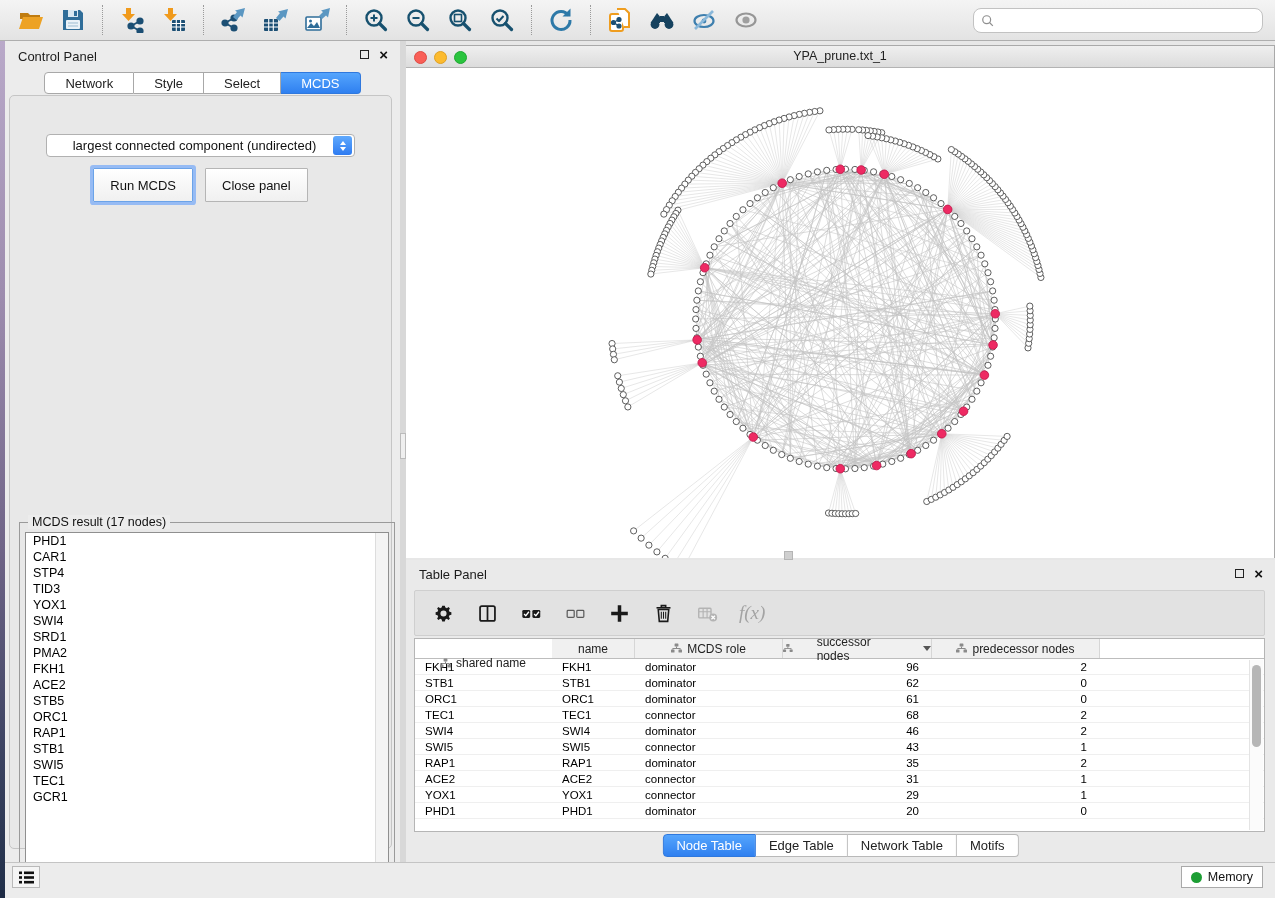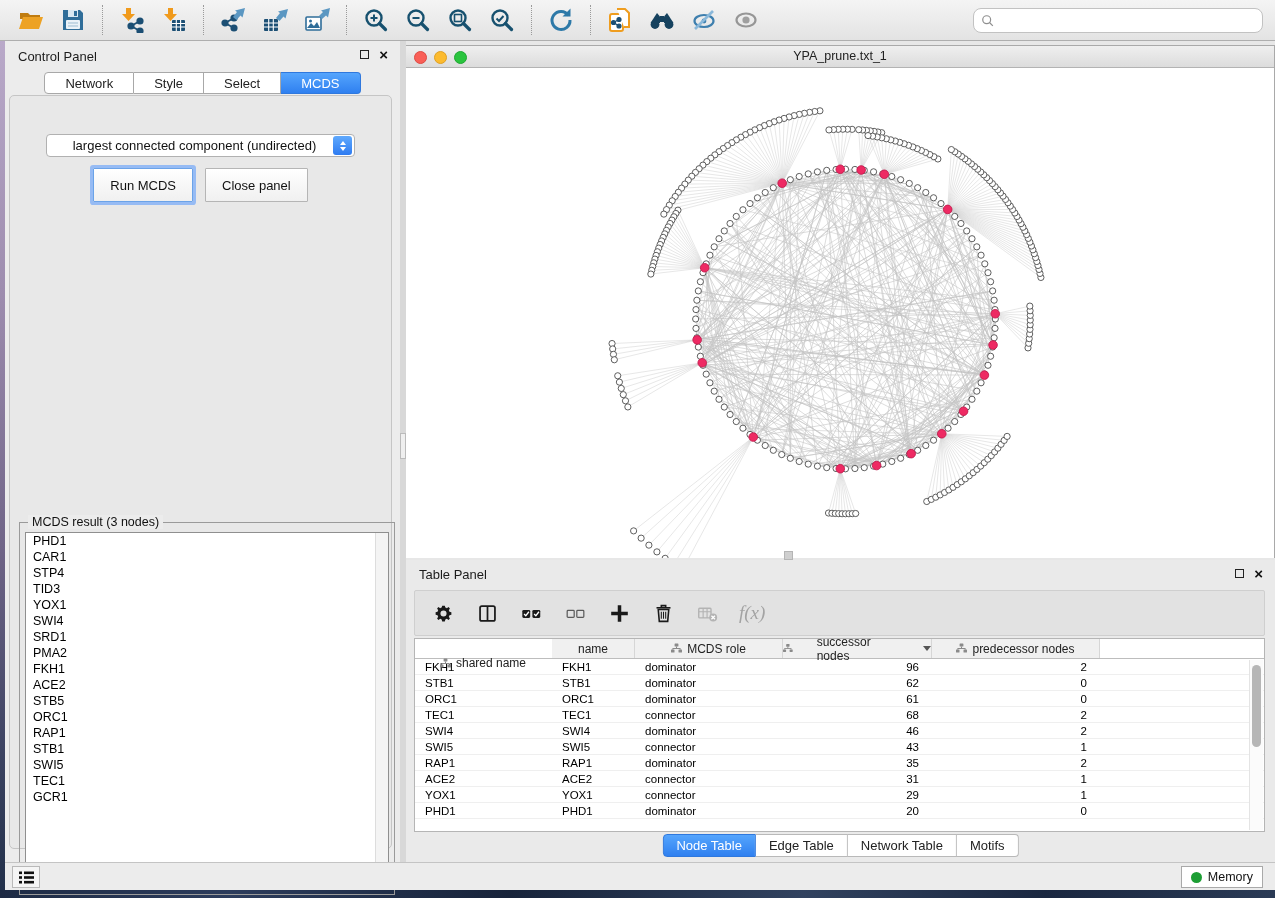--- a/index.html
+++ b/index.html
@@ -96,21 +96,21 @@
   #t-scroll { position:absolute; right:1px; top:21px; bottom:1px; width:14px; background:#fbfbfb; border-left:1px solid #e4e4e4; }
   #t-thumb { position:absolute; left:2px; top:5px; width:9px; height:82px; border-radius:5px; background:#b6b6b6; }
   #tp-tabs { position:absolute; bottom:5px; left:50%; transform:translateX(-50%); display:flex; }
   .btab { height:23px; padding:0 13px; font-size:13px; line-height:22px; background:#fff; color:#222;
     border:1px solid #b9b9b9; border-left-width:0; }
   .btab:first-child { border-left-width:1px; border-radius:4px 0 0 4px; }
   .btab:last-child { border-radius:0 4px 4px 0; }
   .btab.on { background:linear-gradient(#55a5fd,#2f80f0); color:#fff; border-color:#2f78dd; }
 
   
-  #status-bar { position:absolute; left:5px; top:862px; width:1270px; height:28px; background:#ececec; border-top:1px solid #c4c4c4; }
+  #status-bar { position:absolute; left:5px; top:862px; width:1270px; height:36px; background:#ececec; border-top:1px solid #c4c4c4; }
   #status-list-btn { position:absolute; left:7px; top:3px; width:28px; height:22px; background:#f5f5f5;
     border:1px solid #b9b9b9; display:flex; align-items:center; justify-content:center; }
   #memory-btn { position:absolute; right:12px; top:3px; height:22px; background:#fff; border:1px solid #a9a9a9;
     display:flex; align-items:center; gap:6px; padding:0 9px; font-size:12.5px; color:#111; }
   .green-dot { width:11px; height:11px; border-radius:50%; background:#1d9e34; }
 </style>
 </head>
 <body>
 
 <div id="screen">
@@ -283,21 +283,21 @@
         <span class="stepper">
             <span class="tri-up"></span>
             <span class="tri-dn"></span>
           </span>
       </div>
       <div id="cp-buttons">
         <button class="btn focus">Run MCDS</button>
         <button class="btn">Close panel</button>
       </div>
       <div id="mcds-box">
-        <span id="mcds-legend">MCDS result (3 nodes)</span>
+        <span id="mcds-legend">MCDS result (17 nodes)</span>
         <div id="mcds-list">
           <div id="mcds-scroll"></div>
         <div class="mcds-item">PHD1</div>
             <div class="mcds-item">CAR1</div>
             <div class="mcds-item">STP4</div>
             <div class="mcds-item">TID3</div>
             <div class="mcds-item">YOX1</div>
             <div class="mcds-item">SWI4</div>
             <div class="mcds-item">SRD1</div>
             <div class="mcds-item">PMA2</div>

